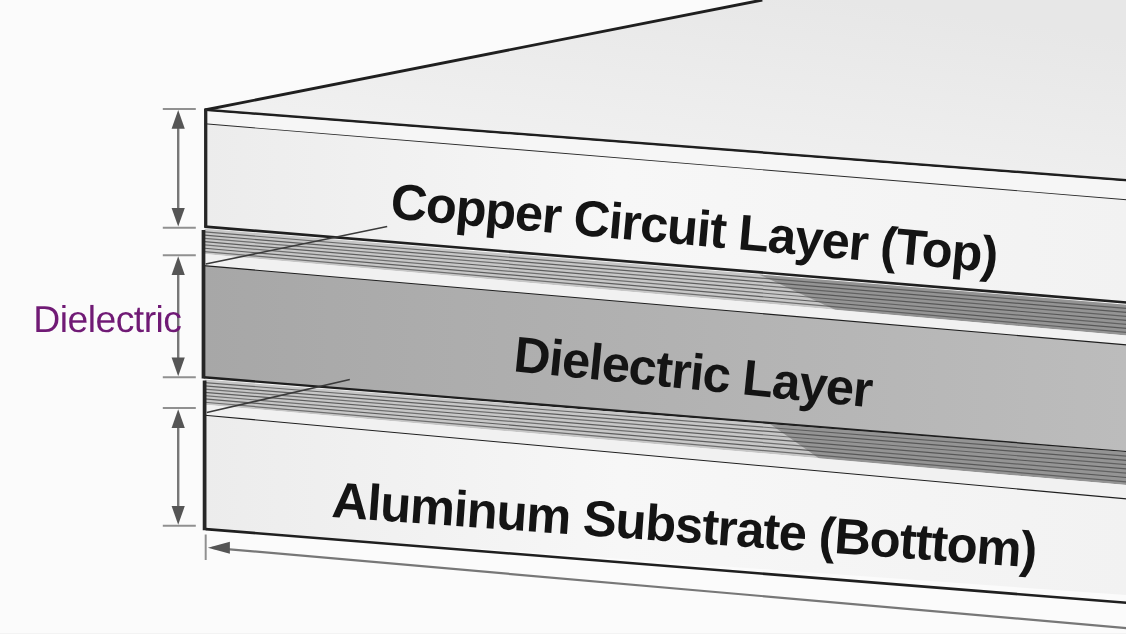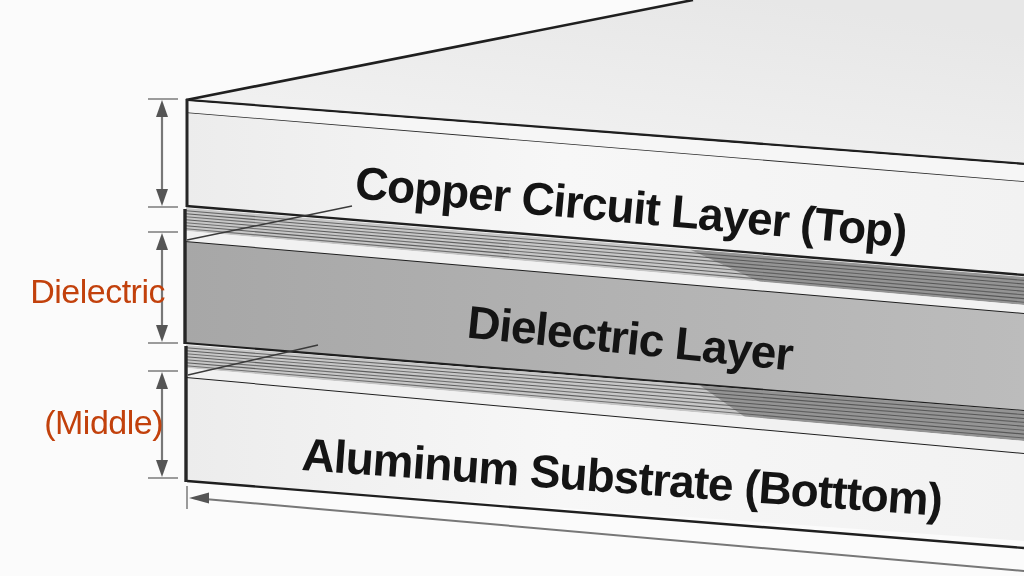--- a/index.html
+++ b/index.html
@@ -27,21 +27,21 @@
     left:630px;top:338px;font-size:46px;
     transform:translate(-50%,-50%) rotate(5.8deg);
   }
   .label-aluminum{
     left:622px;top:477px;font-size:46px;
     transform:translate(-50%,-50%) rotate(4.1deg);
   }
   .side-label{
     position:absolute;
     font-weight:400;
-    color:#c2410c;
+    color:#701a75;
     white-space:nowrap;
     font-size:34px;
     letter-spacing:-0.5px;
   }
   .side-label-1{left:165px;top:291px;transform:translate(-100%,-50%);}
   .side-label-2{left:163px;top:422px;transform:translate(-100%,-50%);}
 </style>
 </head>
 <body>
 
@@ -157,15 +157,14 @@
   </svg>
 
   <div class="slab-label label-copper">Copper Circuit Layer (Top)</div>
 
   <div class="slab-label label-dielectric-layer">Dielectric Layer</div>
 
   <div class="slab-label label-aluminum">Aluminum Substrate (Botttom)</div>
 
   <div class="side-label side-label-1">Dielectric</div>
 
-  <div class="side-label side-label-2">(Middle)</div>
 
 </div>
 
 </body></html>

